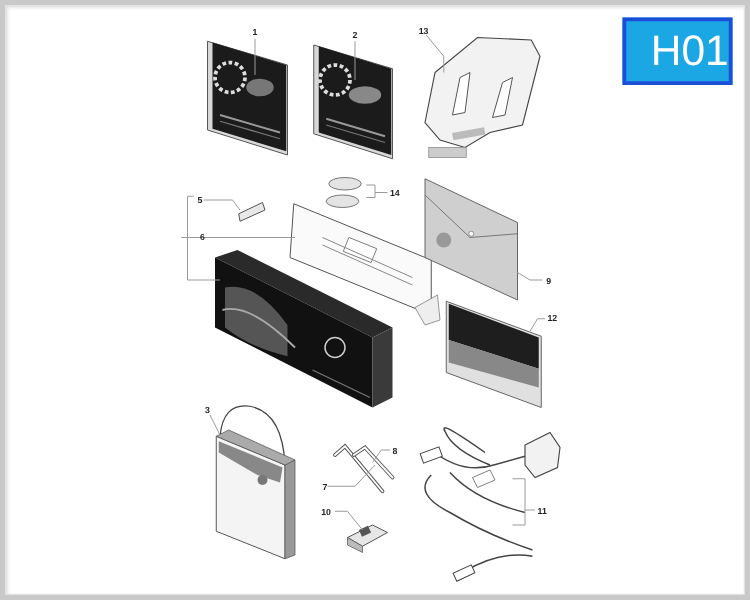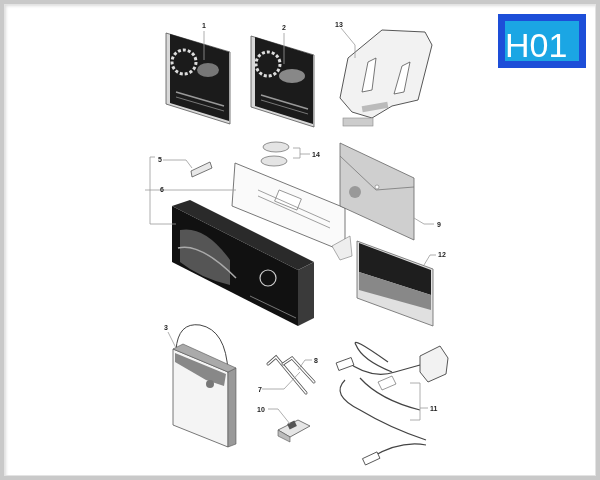--- a/index.html
+++ b/index.html
@@ -13,25 +13,25 @@
     width: 600px; height: 480px;
     box-sizing: border-box;
     border: 4px solid #c9c9c9;
     box-shadow: inset 0 0 0 1px #e3e3e3, inset 2px 2px 3px #dcdcdc;
     background: #fff;
   }
   .badge {
     position: absolute; left: 498px; top: 14px;
     width: 88px; height: 54px;
     box-sizing: border-box;
-    border: 7px solid #1d4ed8;
+    border: 3px solid #1d4ed8;
     background: #1ba6e4;
     color: #fff;
     font-size: 34px; line-height: 48px;
-    text-align: left; letter-spacing: 0px;
+    text-align: right; letter-spacing: 0px;
   }
   svg.diagram { position: absolute; left: 0; top: 0; }
   .lbl { font-family: "Liberation Sans", sans-serif; font-size: 7px; font-weight: bold; fill: #222; }
   .leader { stroke: #9a9a9a; stroke-width: 0.8; fill: none; }
 </style>
 </head>
 <body>
 
 <div class="frame"></div>
 

